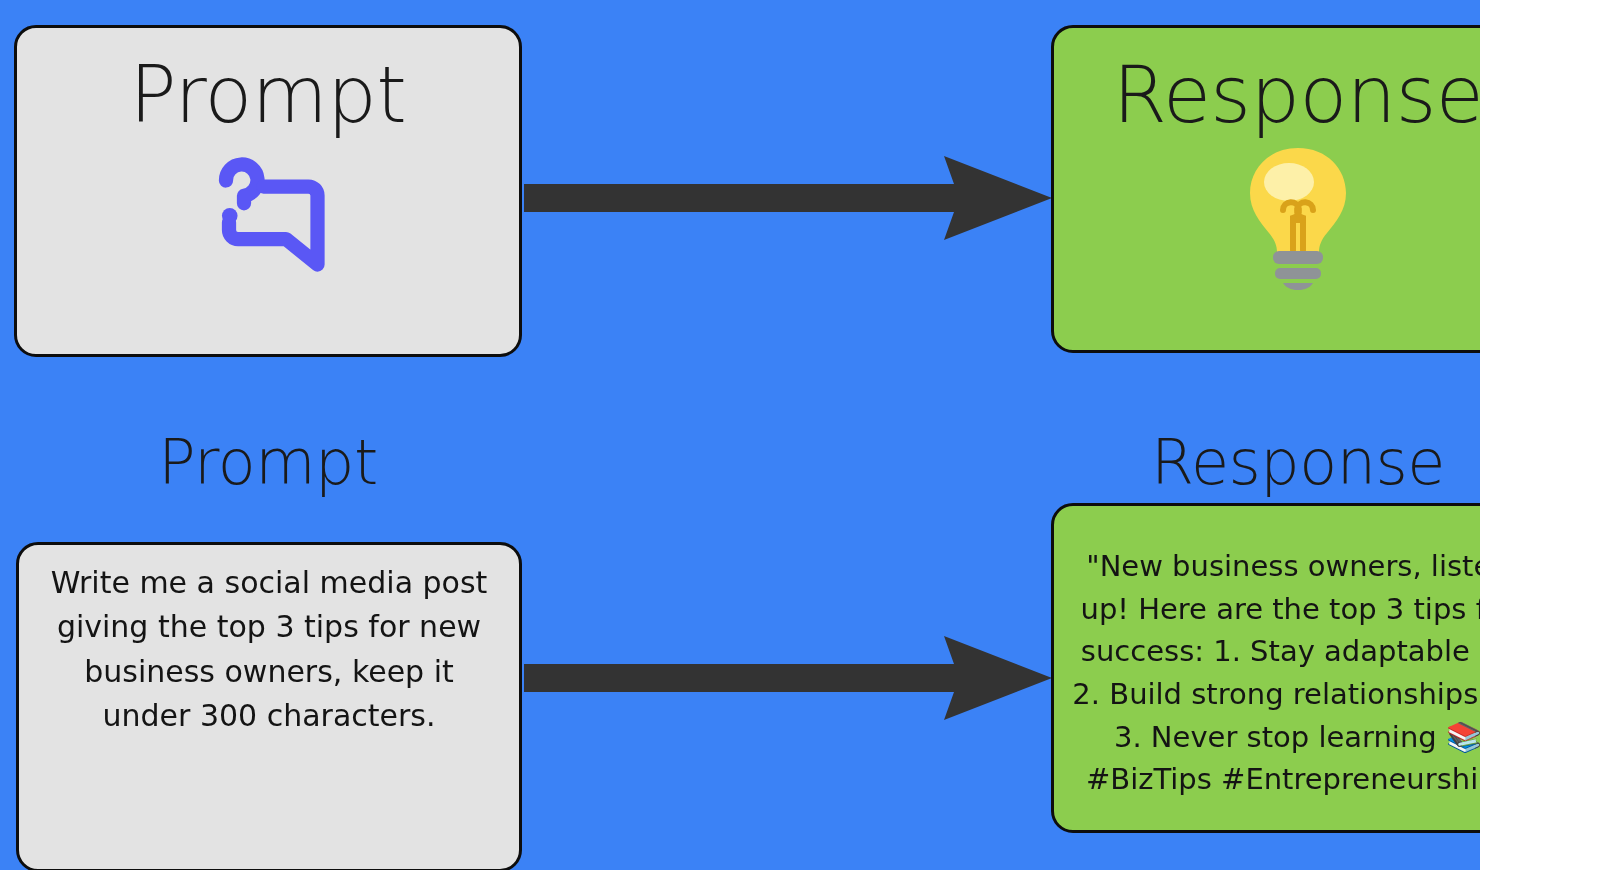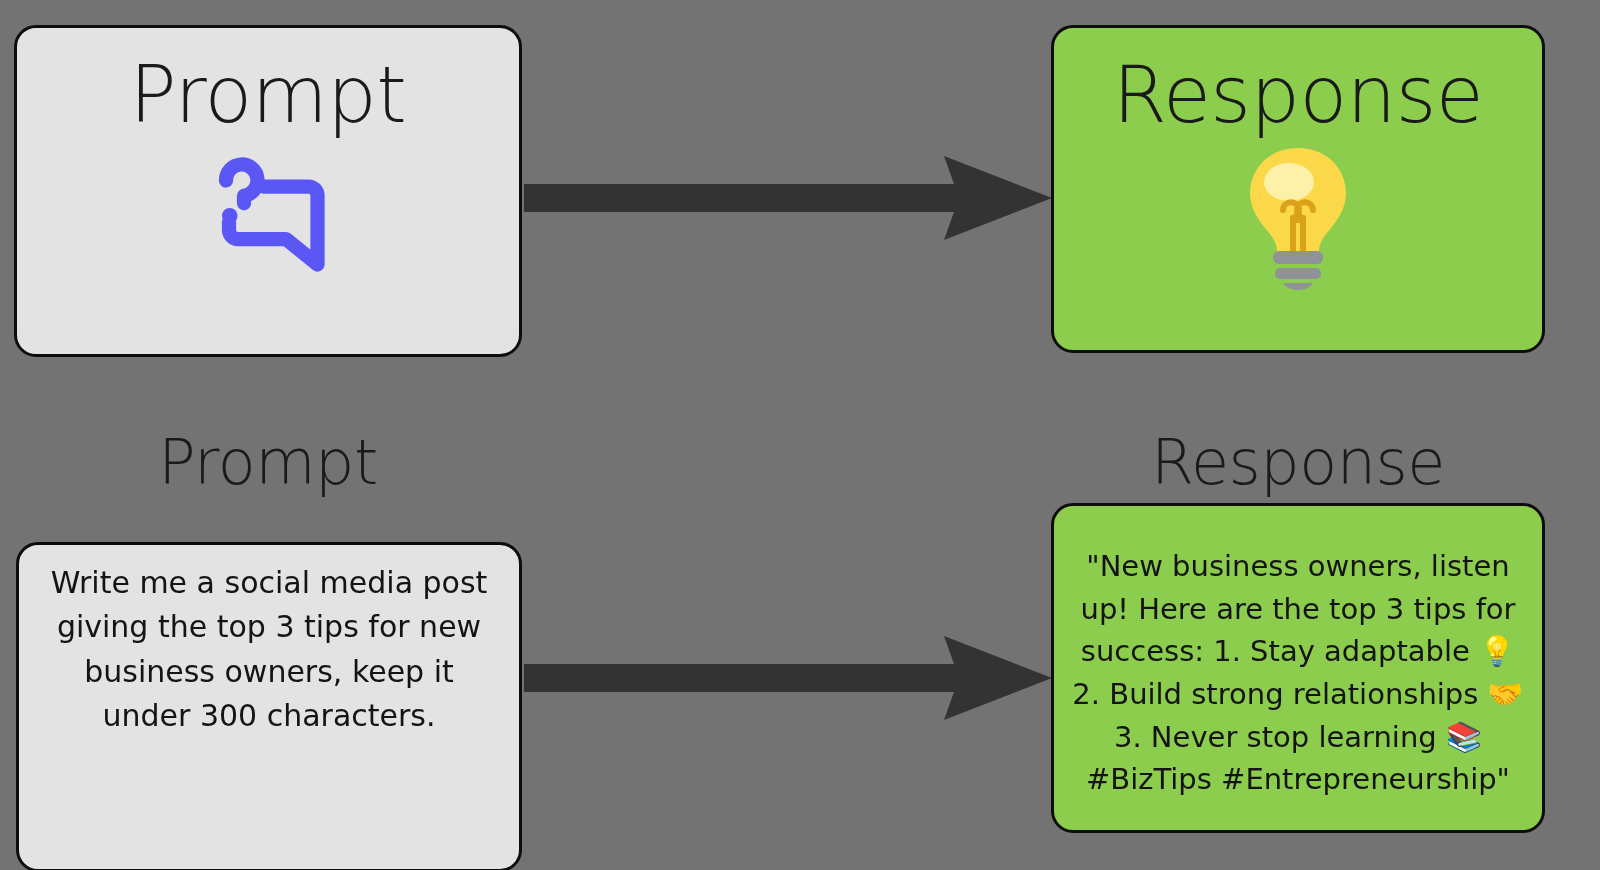--- a/index.html
+++ b/index.html
@@ -3,23 +3,23 @@
 <meta charset="utf-8">
 <title>Prompt and Response Diagram</title>
 <style>
   html, body {
     margin: 0;
     padding: 0;
     background: #ffffff;
   }
   #canvas {
     position: relative;
-    width: 1600px;
+    width: 1480px;
     height: 870px;
-    background: #737373;
+    background: #3b82f6;
     overflow: hidden;
     font-family: "DejaVu Sans", "Liberation Sans", sans-serif;
   }
 
   
   .node {
     position: absolute;
     box-sizing: border-box;
     border: 3px solid #0d0d0d;
     border-radius: 22px;

